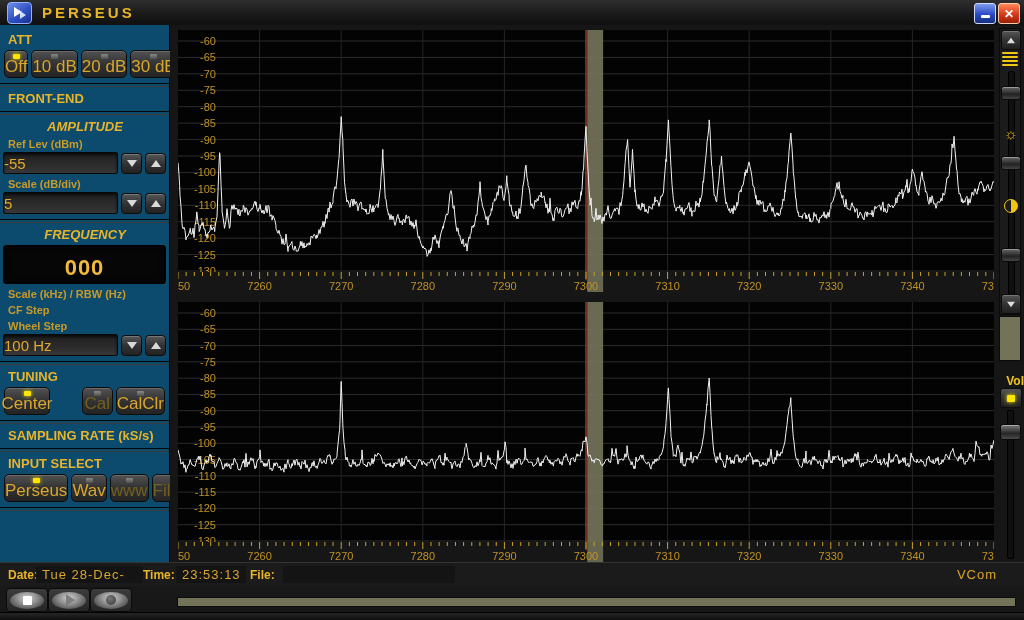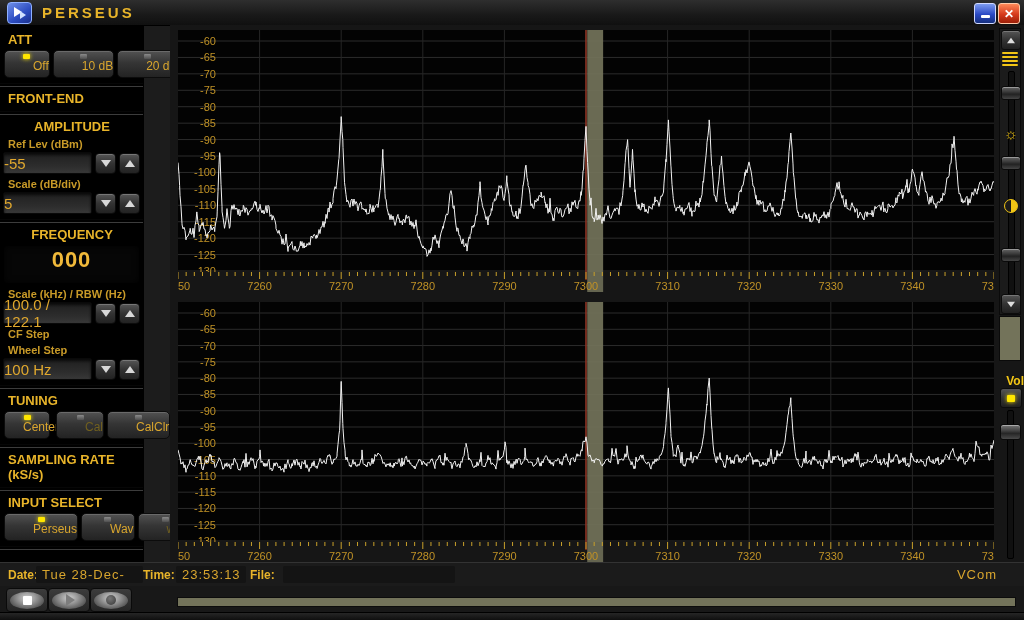--- a/index.html
+++ b/index.html
@@ -11,50 +11,50 @@
   .logo{position:absolute;left:7px;top:2px;width:23px;height:20px;border-radius:4px;
     background:linear-gradient(145deg,#6f8fe8,#2b4bc0 60%,#1a2f8a);border:1px solid #8fb0ff;
     display:flex;align-items:center;justify-content:center;}
   .app-title{position:absolute;left:42px;top:4px;color:#e8b42a;font-size:15px;font-weight:bold;letter-spacing:3px;}
   .winbtn{position:absolute;top:3px;width:20px;height:19px;border-radius:3px;border:1px solid #cfd8ff;
     display:flex;align-items:center;justify-content:center;color:#fff;font-size:12px;font-weight:bold;line-height:1;}
   .winbtn.min{right:28px;background:linear-gradient(180deg,#7d9bf0,#2a49c4 55%,#16307f);}
   .winbtn.close{right:4px;background:linear-gradient(180deg,#ff8858,#d63a1c 55%,#9c1f08);border-color:#ffc9a8;}
   .minus-bar{width:9px;height:3px;background:#fff;border-radius:1px;margin-top:6px;}
   
-  .sidebar{position:absolute;left:0;top:25px;width:144px;height:537px;background:#000000;
+  .sidebar{position:absolute;left:0;top:25px;width:170px;height:537px;background:#0c4a6e;
     border-right:1px solid #000;box-sizing:border-box;padding-top:4px;}
   .sec-h{color:#e8b42a;font-size:13px;font-weight:bold;margin:3px 0 3px 8px;}
-  .sec-h.center{text-align:center;margin-left:1px;}
+  .sec-h.center{text-align:center;margin-left:1px;font-style:italic;}
   .divider{height:2px;border-top:1px solid #060606;border-bottom:1px solid #3c3c3c;margin:5px 0 4px 0;}
   .btn-row{display:flex;gap:3px;padding:0 4px;margin:2px 0 4px 0;}
   .btn{height:26px;border-radius:5px;border:1px solid #0c0c0c;
     background:linear-gradient(180deg,#525252,#353535 45%,#232323);
     box-shadow:inset 0 1px 0 #6a6a6a;display:flex;flex-direction:column;align-items:center;
     justify-content:flex-start;cursor:pointer;flex:1;}
   .btn .led{width:7px;height:5px;border-radius:1px;margin-top:3px;
     background:linear-gradient(180deg,#8a8a8a,#4f4f4f);}
   .btn.active .led{background:#ffe600;box-shadow:0 0 4px #ffe600;}
-  .btn .btn-label{color:#d9a62e;font-size:12px;line-height:13px;margin-top:1px;white-space:nowrap;padding-left:28px;}
+  .btn .btn-label{color:#d9a62e;font-size:17px;line-height:13px;margin-top:1px;white-space:nowrap;}
   .btn.disabled .btn-label{color:#71601f;}
   .small-lbl{color:#c89a28;font-size:11px;font-weight:bold;margin:4px 0 2px 8px;}
   .field-row{display:flex;align-items:center;padding:0 3px;gap:3px;}
   .field{flex:1;height:22px;border-radius:2px;border:1px solid #090909;
     background:linear-gradient(180deg,#1f1f1f,#2e2e2e 70%,#383838);
     box-shadow:inset 0 2px 3px rgba(0,0,0,.7);display:flex;align-items:center;
     color:#e0a82e;font-size:15px;padding-right:8px;box-sizing:border-box;}
   .spin{width:21px;height:21px;border-radius:4px;border:1px solid #0c0c0c;padding:0;
     background:linear-gradient(180deg,#565656,#333 50%,#222);box-shadow:inset 0 1px 0 #777;
     display:flex;align-items:center;justify-content:center;cursor:pointer;}
   .tri-dn{width:0;height:0;border-left:5px solid transparent;border-right:5px solid transparent;border-top:7px solid #d8d8d8;}
   .tri-up{width:0;height:0;border-left:5px solid transparent;border-right:5px solid transparent;border-bottom:7px solid #d8d8d8;}
   .freq-display{margin:2px 3px 2px 3px;height:37px;border-radius:3px;background:#060606;
     border:1px solid #000;box-shadow:inset 0 0 6px #000;display:flex;align-items:flex-start;justify-content:center;cursor:pointer;}
   .freq-main{color:#f0b93a;font-size:36px;font-weight:bold;line-height:37px;letter-spacing:1px;}
-  .freq-sub{color:#f0b93a;font-size:22px;font-weight:bold;line-height:24px;margin-top:2px;letter-spacing:1px;}
+  .freq-sub{color:#f0b93a;font-size:22px;font-weight:bold;line-height:24px;margin-top:10px;letter-spacing:1px;}
   
   .main{position:absolute;left:170px;top:25px;width:854px;height:537px;background:#161616;}
   .plot{position:absolute;left:8px;width:816px;background:#030303;border:0;}
   .plot1{top:5px;height:242px;}
   .plot2{top:277px;height:240px;}
   .axis{position:absolute;left:8px;width:816px;height:20px;overflow:hidden;}
   .axis1{top:247px;}
   .axis2{top:517px;}
   
   .right-strip{position:absolute;left:829px;top:3px;width:22px;height:287px;background:#1b1b1b;
@@ -173,31 +173,20 @@
           <span class="tri-up"></span>
         </button>
     </div>
     <div class="divider"></div>
 
     <div class="sec-h center" style="margin-top:1px;">FREQUENCY</div>
     <div class="freq-display">
       <span class="freq-sub">000</span>
     </div>
     <div class="small-lbl">Scale (kHz) / RBW (Hz)</div>
-    <div class="field-row">
-      <div class="field">
-          <span>100.0 / 122.1</span>
-        </div>
-      <button class="spin">
-          <span class="tri-dn"></span>
-        </button>
-      <button class="spin">
-          <span class="tri-up"></span>
-        </button>
-    </div>
     <div class="small-lbl">CF Step</div>
     <div class="small-lbl">Wheel Step</div>
     <div class="field-row">
       <div class="field">
           <span>100 Hz</span>
         </div>
       <button class="spin">
           <span class="tri-dn"></span>
         </button>
       <button class="spin">

